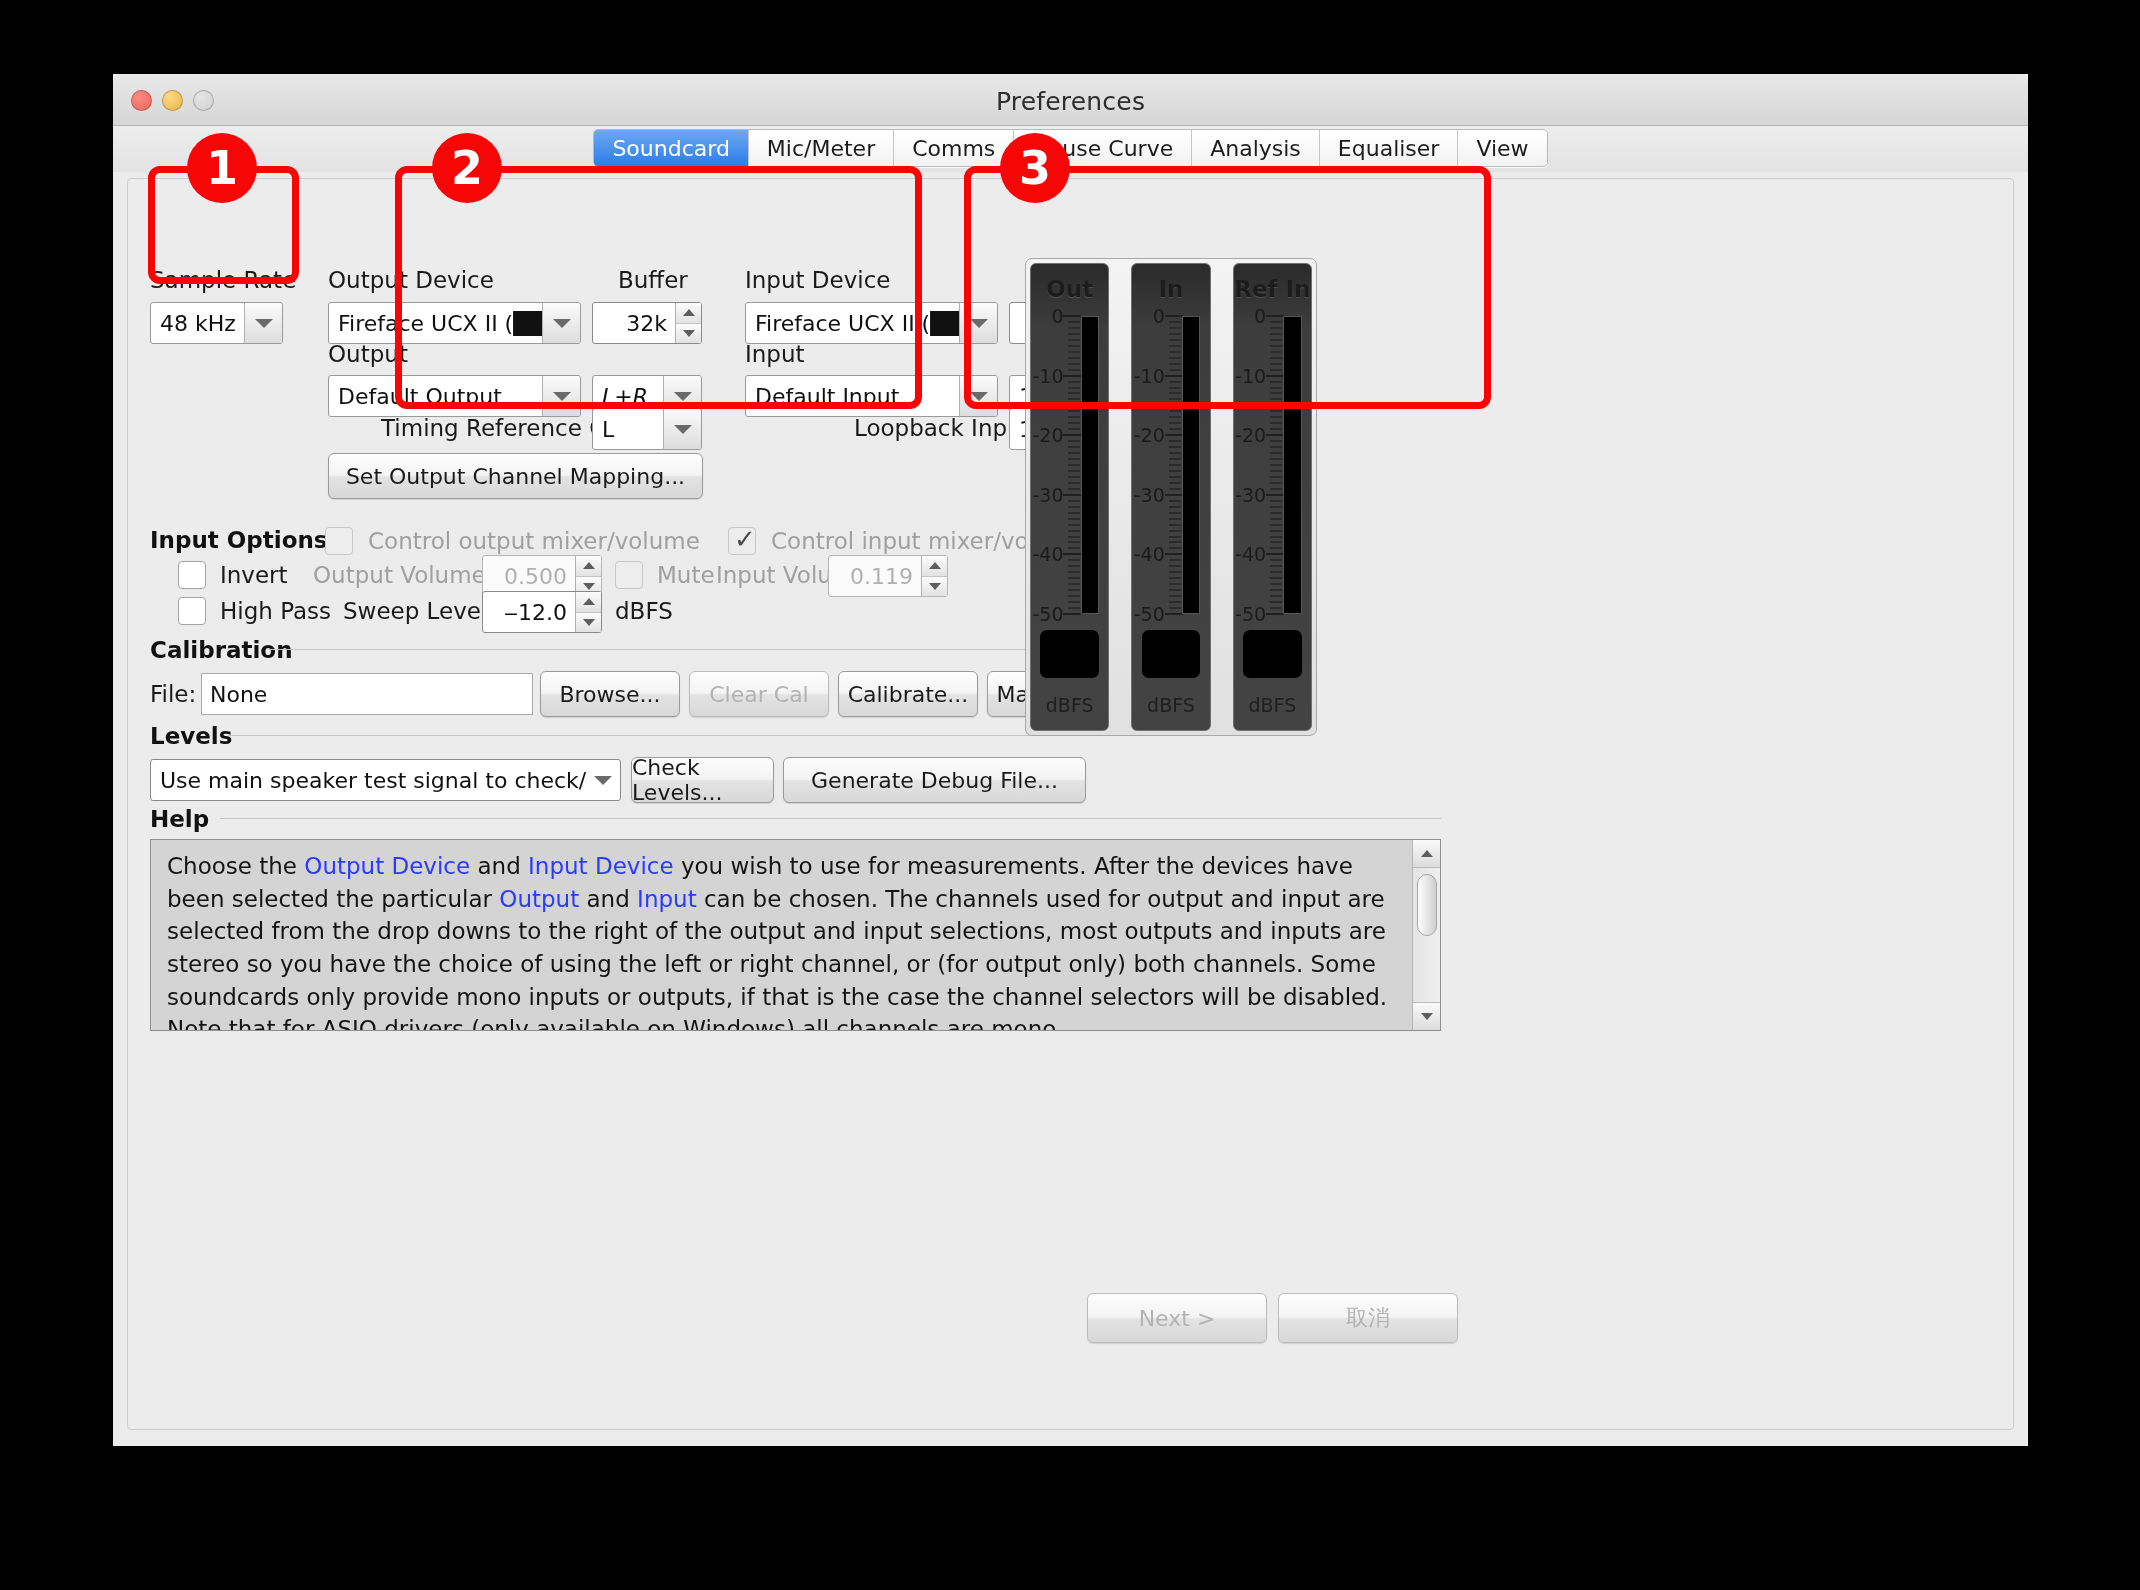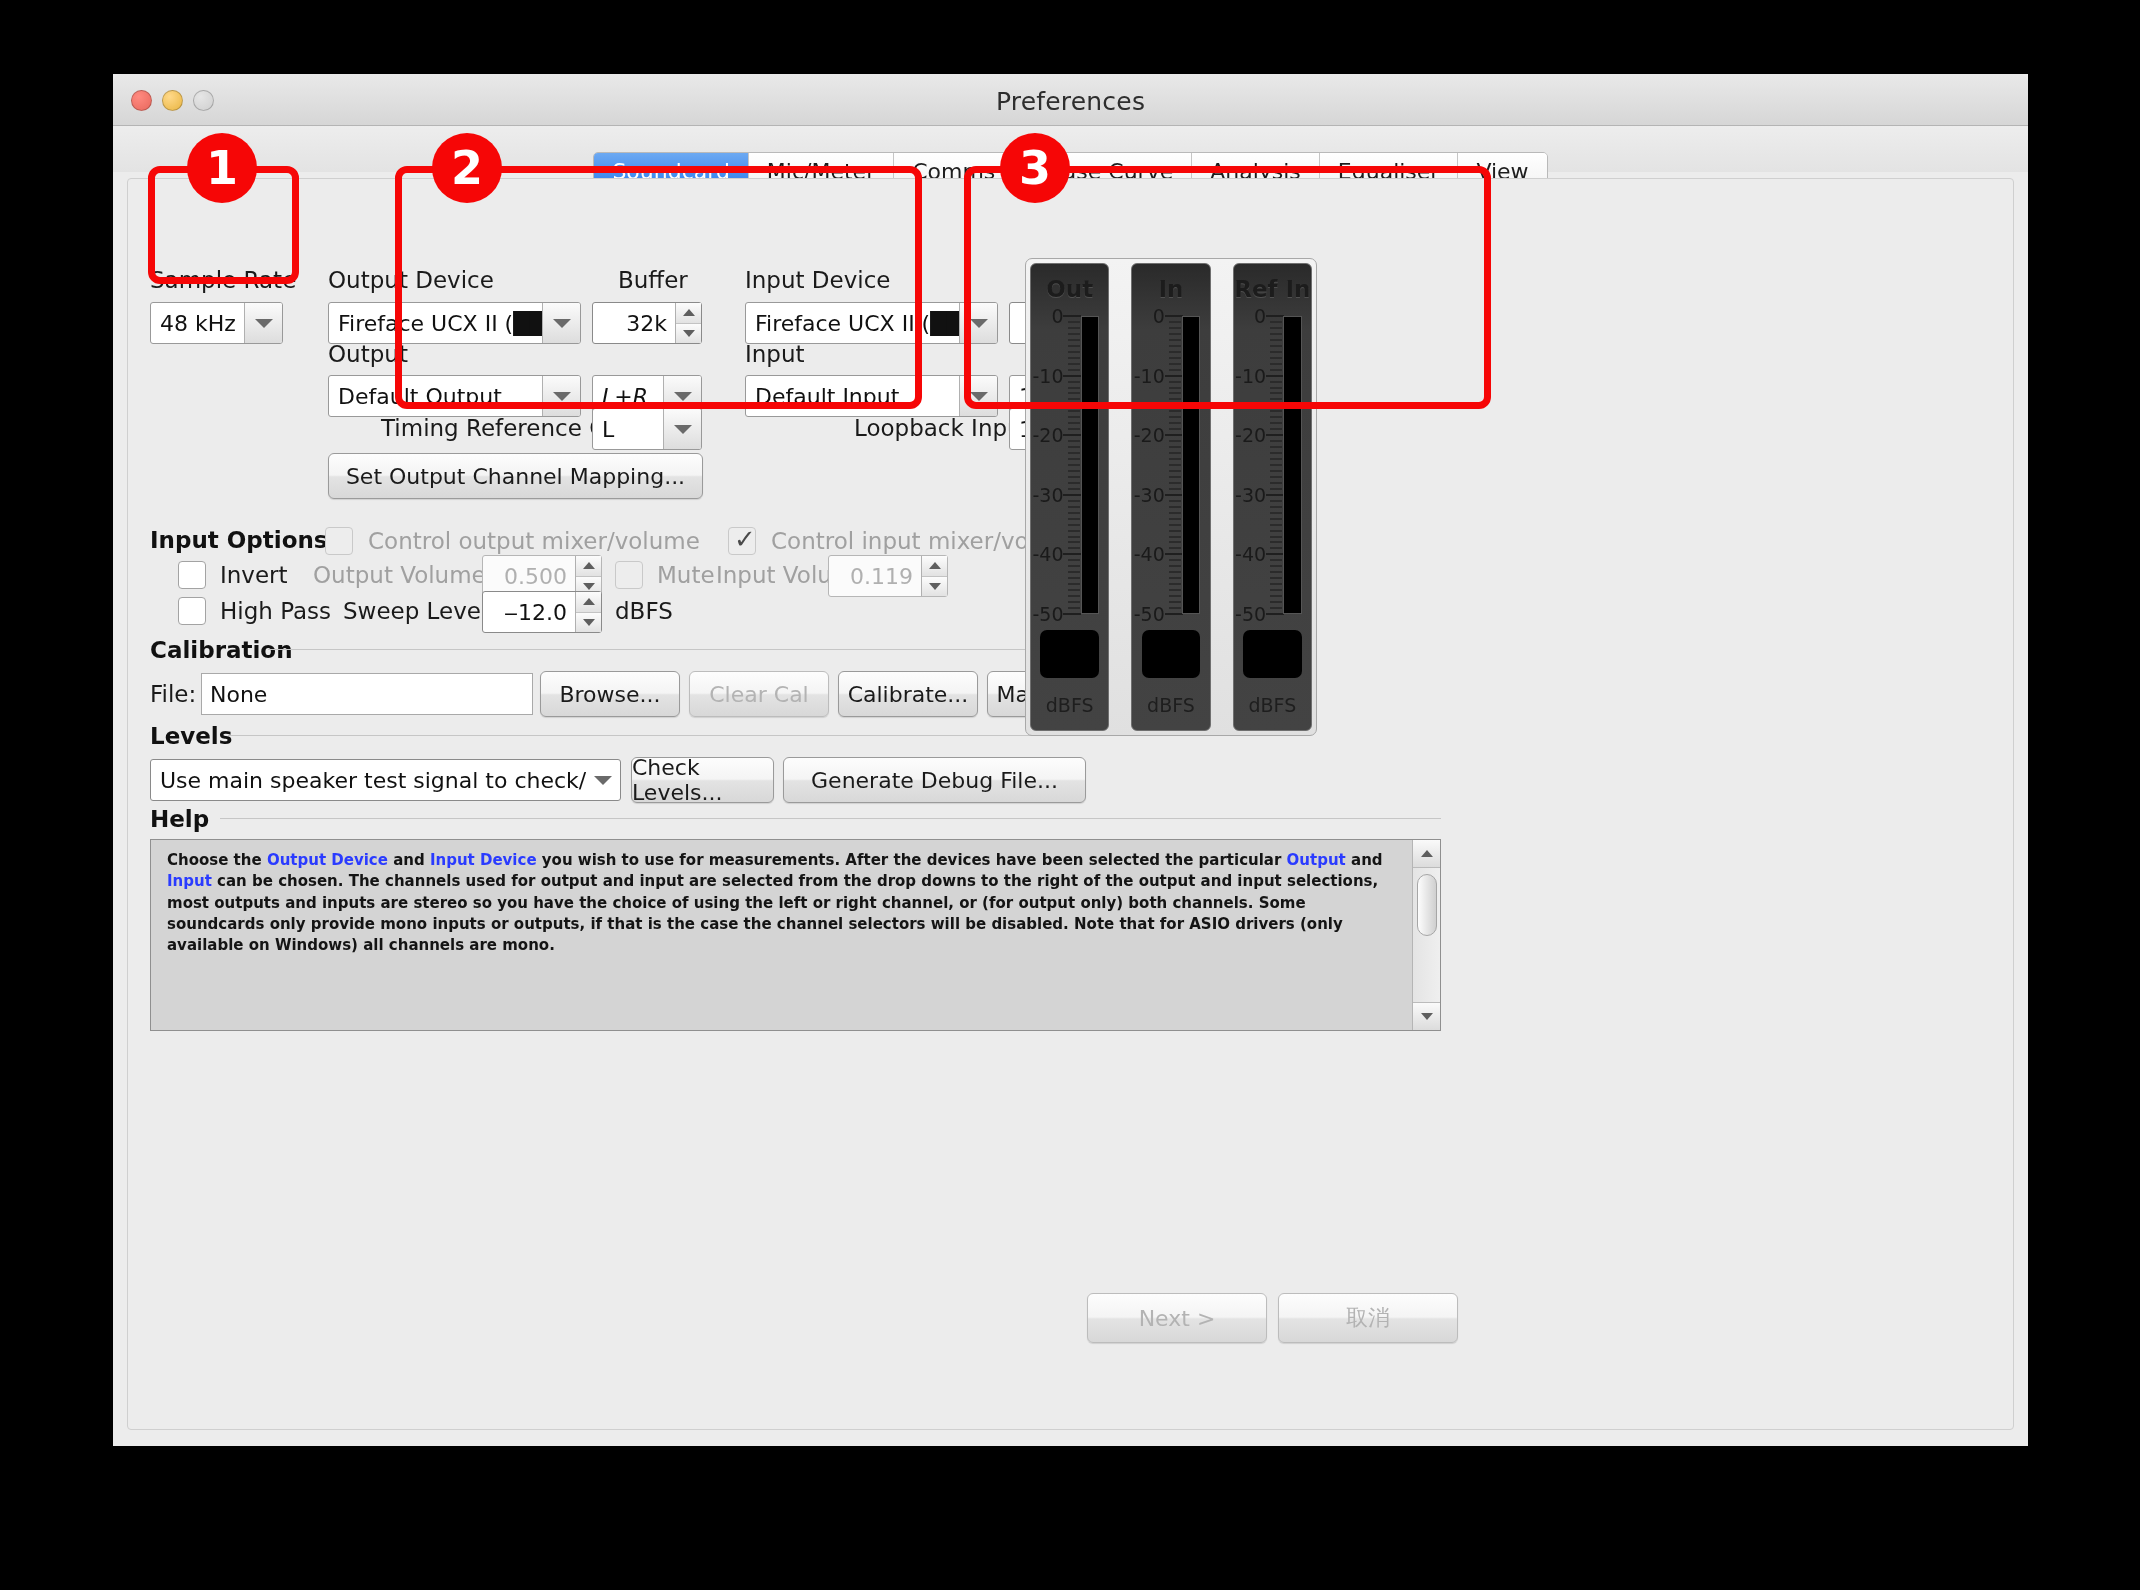--- a/index.html
+++ b/index.html
@@ -48,21 +48,20 @@
     display: flex; justify-content: center; align-items: flex-start;
     padding-top: 3px;
   }
   .tabs {
     display: flex;
     border: 1px solid #b9b9b9;
     border-radius: 5px;
     overflow: hidden;
     height: 38px;
     box-shadow: 0 1px 0 rgba(255,255,255,0.8);
-    margin-top: 23px;
   }
   .tab {
     padding: 0 18px;
     height: 100%;
     display: flex; align-items: center; justify-content: center;
     font-size: 22px; color: #1d1d1d;
     background: linear-gradient(to bottom,#ffffff,#f2f2f2);
     border-right: 1px solid #c6c6c6;
     white-space: nowrap;
   }
@@ -181,24 +180,23 @@
   
   .helpbox {
     position: absolute;
     background: #d4d4d4;
     border: 1px solid #8f8f8f;
     overflow: hidden;
   }
   .help-text {
     position: absolute;
     left: 16px; top: 10px; right: 46px;
-    font-size: 15px; line-height: 1.42;
+    font-size: 23px; line-height: 1.42;
     color: #141414;
     text-align: left;
-    font-weight: bold;
   }
   .help-text p { margin: 0 0 20px 0; }
   .lk { color: #2a3bff; }
   .scrollbar {
     position: absolute; right: 0; top: 0; bottom: 0; width: 28px;
     background: linear-gradient(to right,#e4e4e4,#efefef);
     border-left: 1px solid #b5b5b5;
   }
   .sb-btn {
     position:absolute; left:0; width:28px; height:28px;

